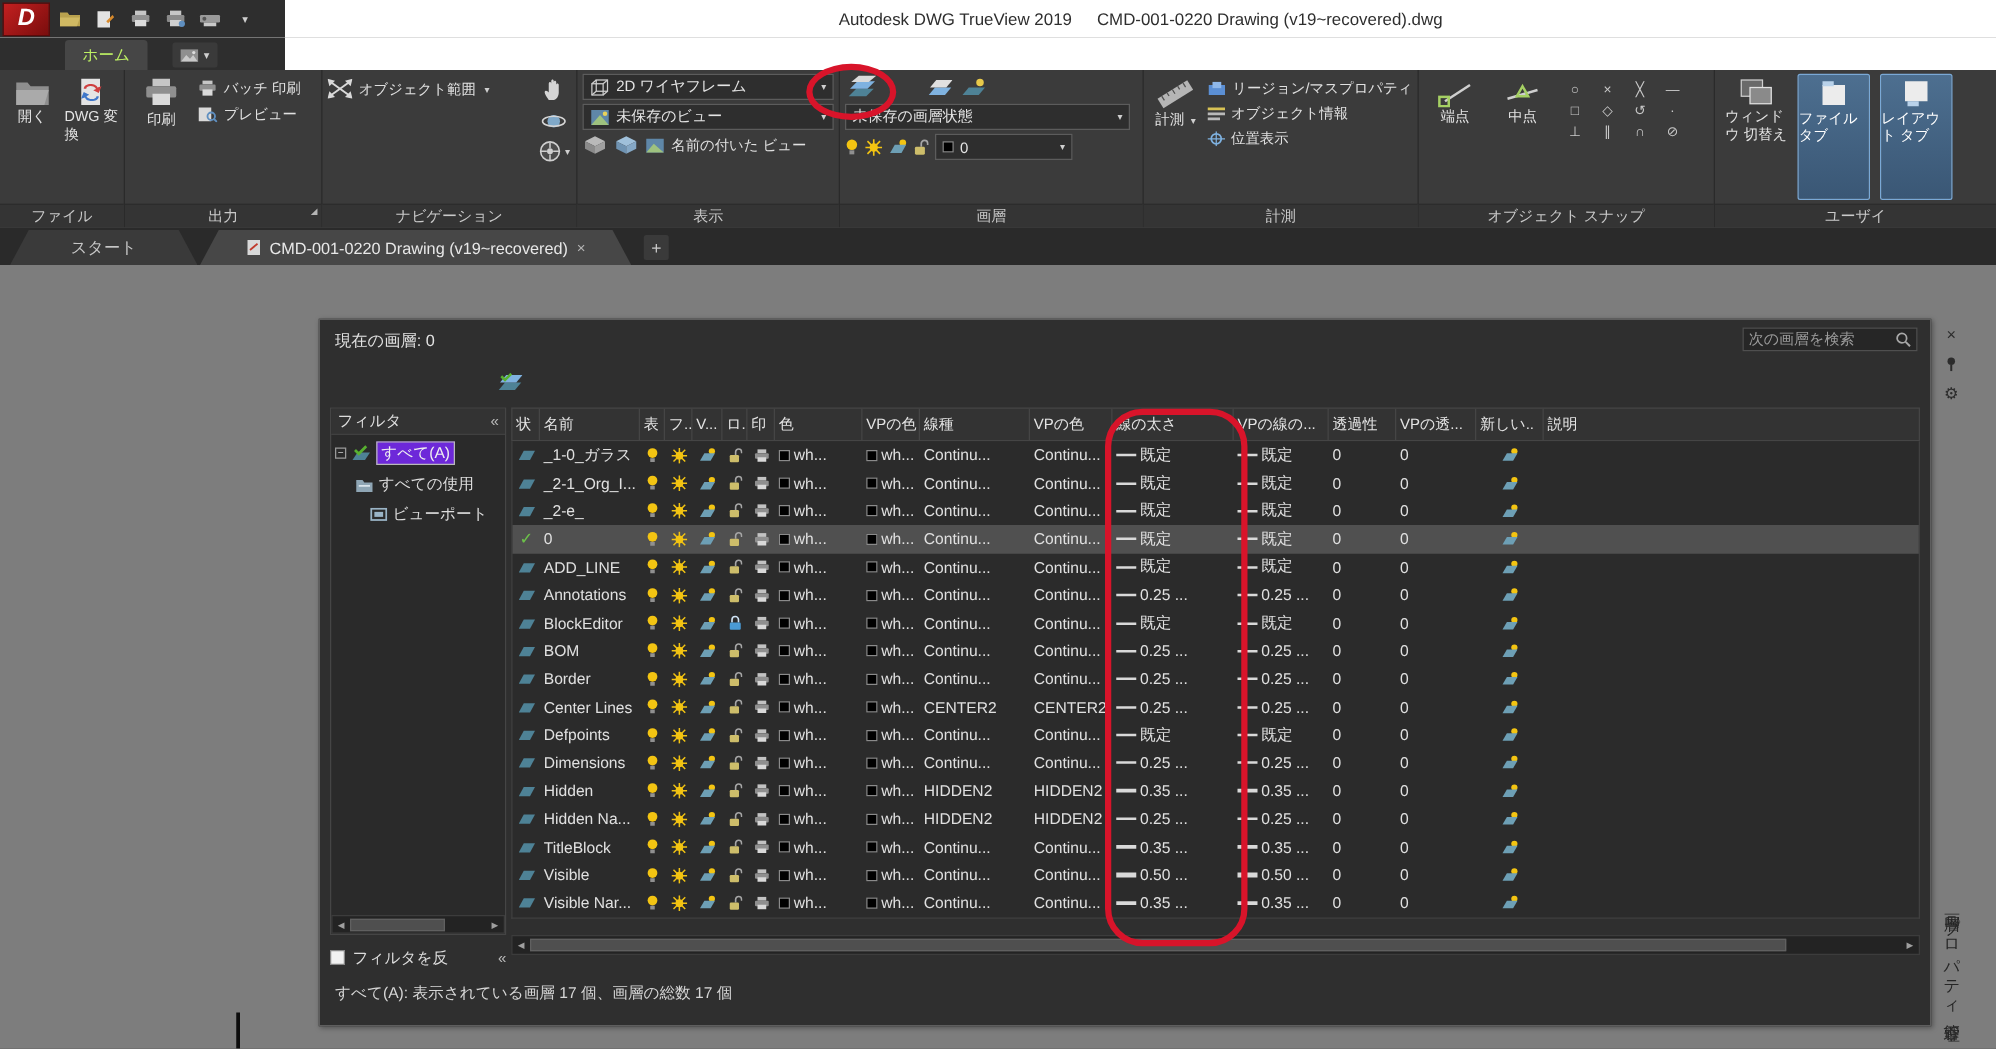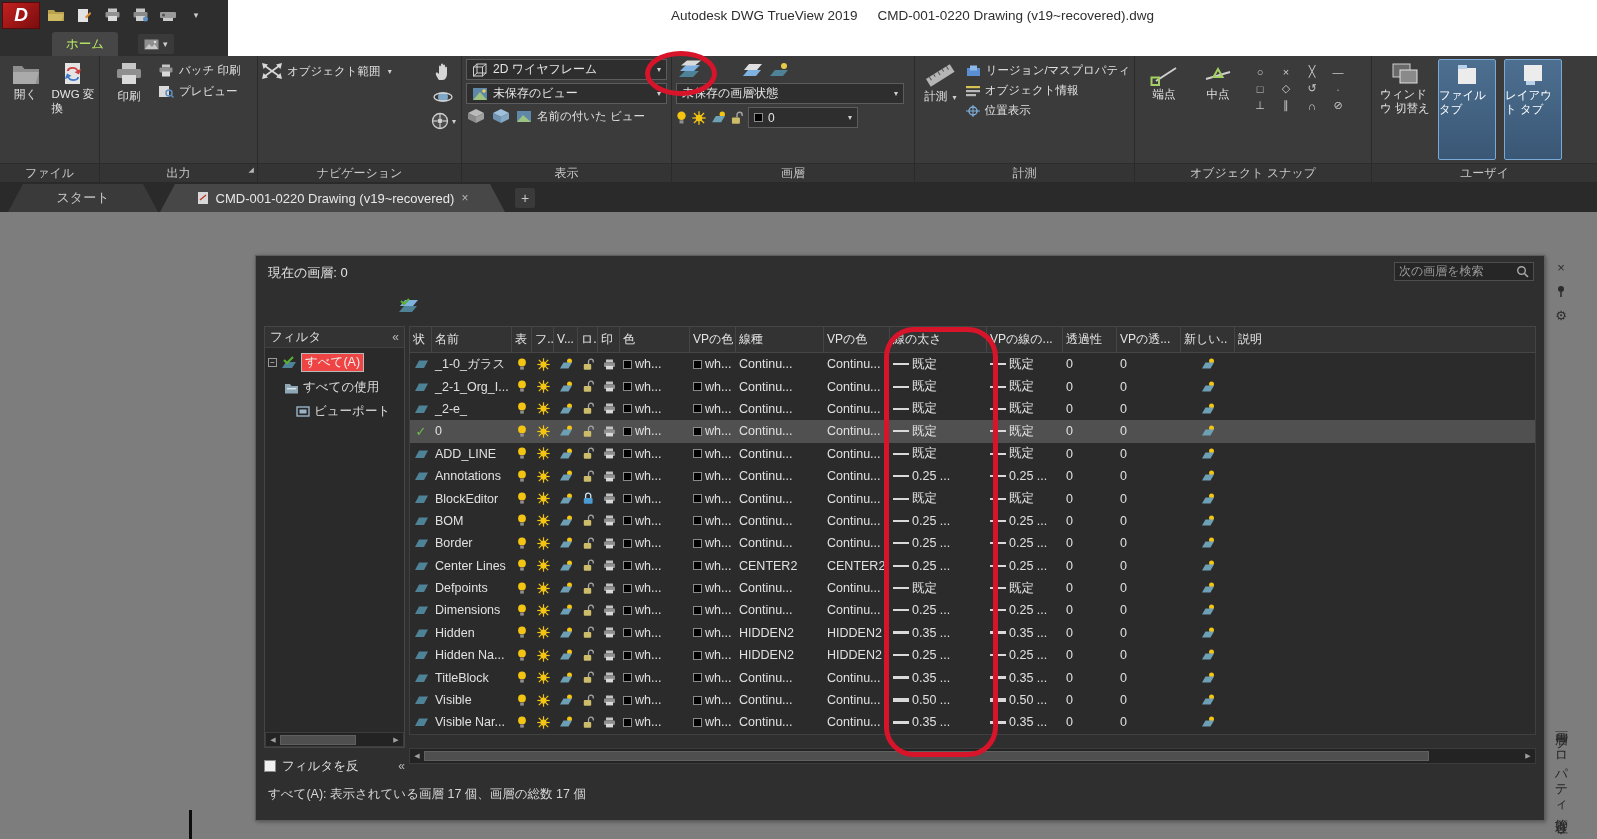--- a/index.html
+++ b/index.html
@@ -77,21 +77,21 @@
   .paltool{position:absolute;left:142px;top:42px;}
   .filter{position:absolute;left:8px;top:70px;width:141px;height:422px;background:#2a2a2a;border:1px solid #454545;}
   .filter-h{height:21px;display:flex;justify-content:space-between;align-items:center;padding:0 5px;
     background:#333;font-size:12.5px;color:#ddd;border-bottom:1px solid #404040;}
   .chev{color:#b9b9b9;font-size:12px;}
   .tree{padding:5px 3px;display:flex;flex-direction:column;gap:7px;font-size:12.5px;}
   .titem{display:flex;align-items:center;gap:4px;white-space:nowrap;overflow:hidden;}
   .lvl1{padding-left:16px;} .lvl2{padding-left:28px;}
   .expbox{width:9px;height:9px;border:1px solid #9a9a9a;color:#ddd;font-size:8px;line-height:7px;
     display:inline-flex;align-items:center;justify-content:center;flex:none;}
-  .selbox{border:1px solid #b9b9b9;background:#ef4444;padding:0 3px;color:#f0f0f0;}
+  .selbox{border:1px solid #b9b9b9;background:#6d28d9;padding:0 3px;color:#f0f0f0;}
   .sb{position:absolute;display:flex;align-items:center;background:#232323;border:1px solid #3c3c3c;}
   .sb .ar{width:14px;text-align:center;color:#9f9f9f;font-size:7px;flex:none;}
   .sb .thumb{height:10px;background:#4f4f4f;border:1px solid #606060;flex:none;}
   .sb .track{flex:1;}
   .filter-sb{left:0;right:0;bottom:0;height:15px;position:absolute;}
   .invertrow{position:absolute;left:8px;top:500px;width:141px;height:20px;display:flex;align-items:center;gap:6px;}
   .cb{width:12px;height:12px;background:#f1f1f1;border:1px solid #888;flex:none;}
   .gridsb{left:153px;right:8px;top:492px;height:16px;}
   .palstatus{position:absolute;left:12px;top:530px;font-size:12.5px;color:#d6d6d6;}
 

